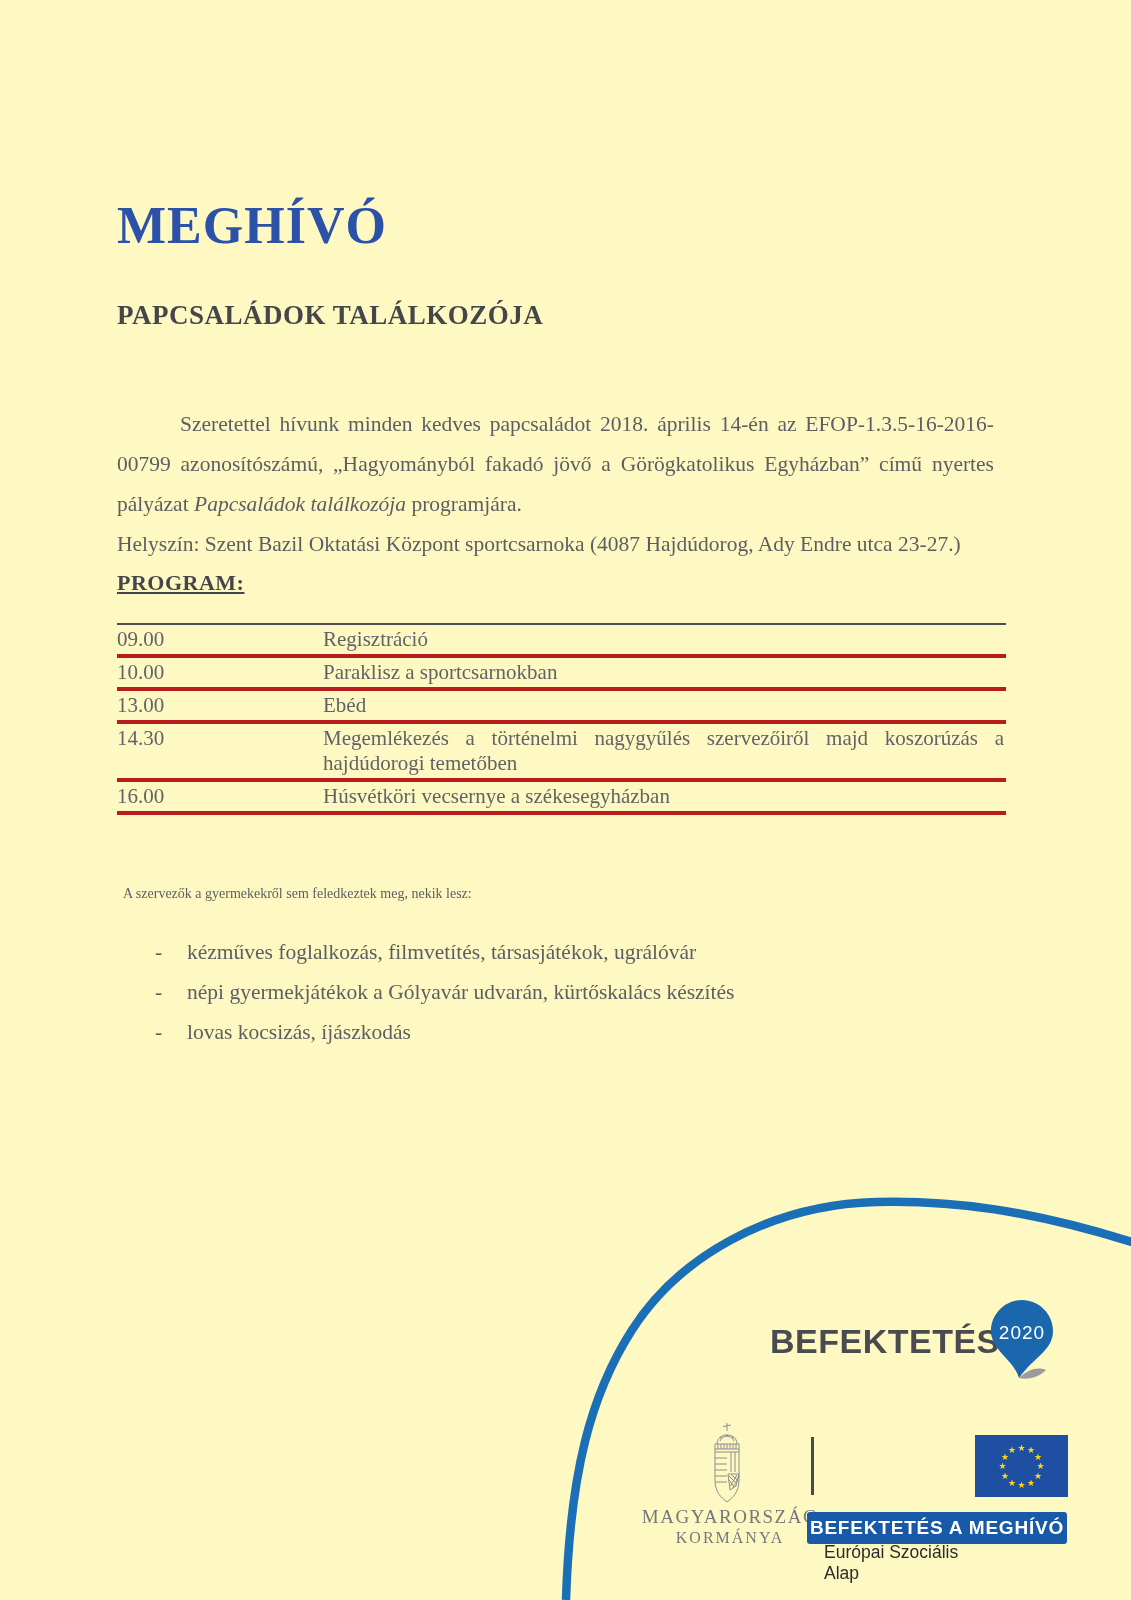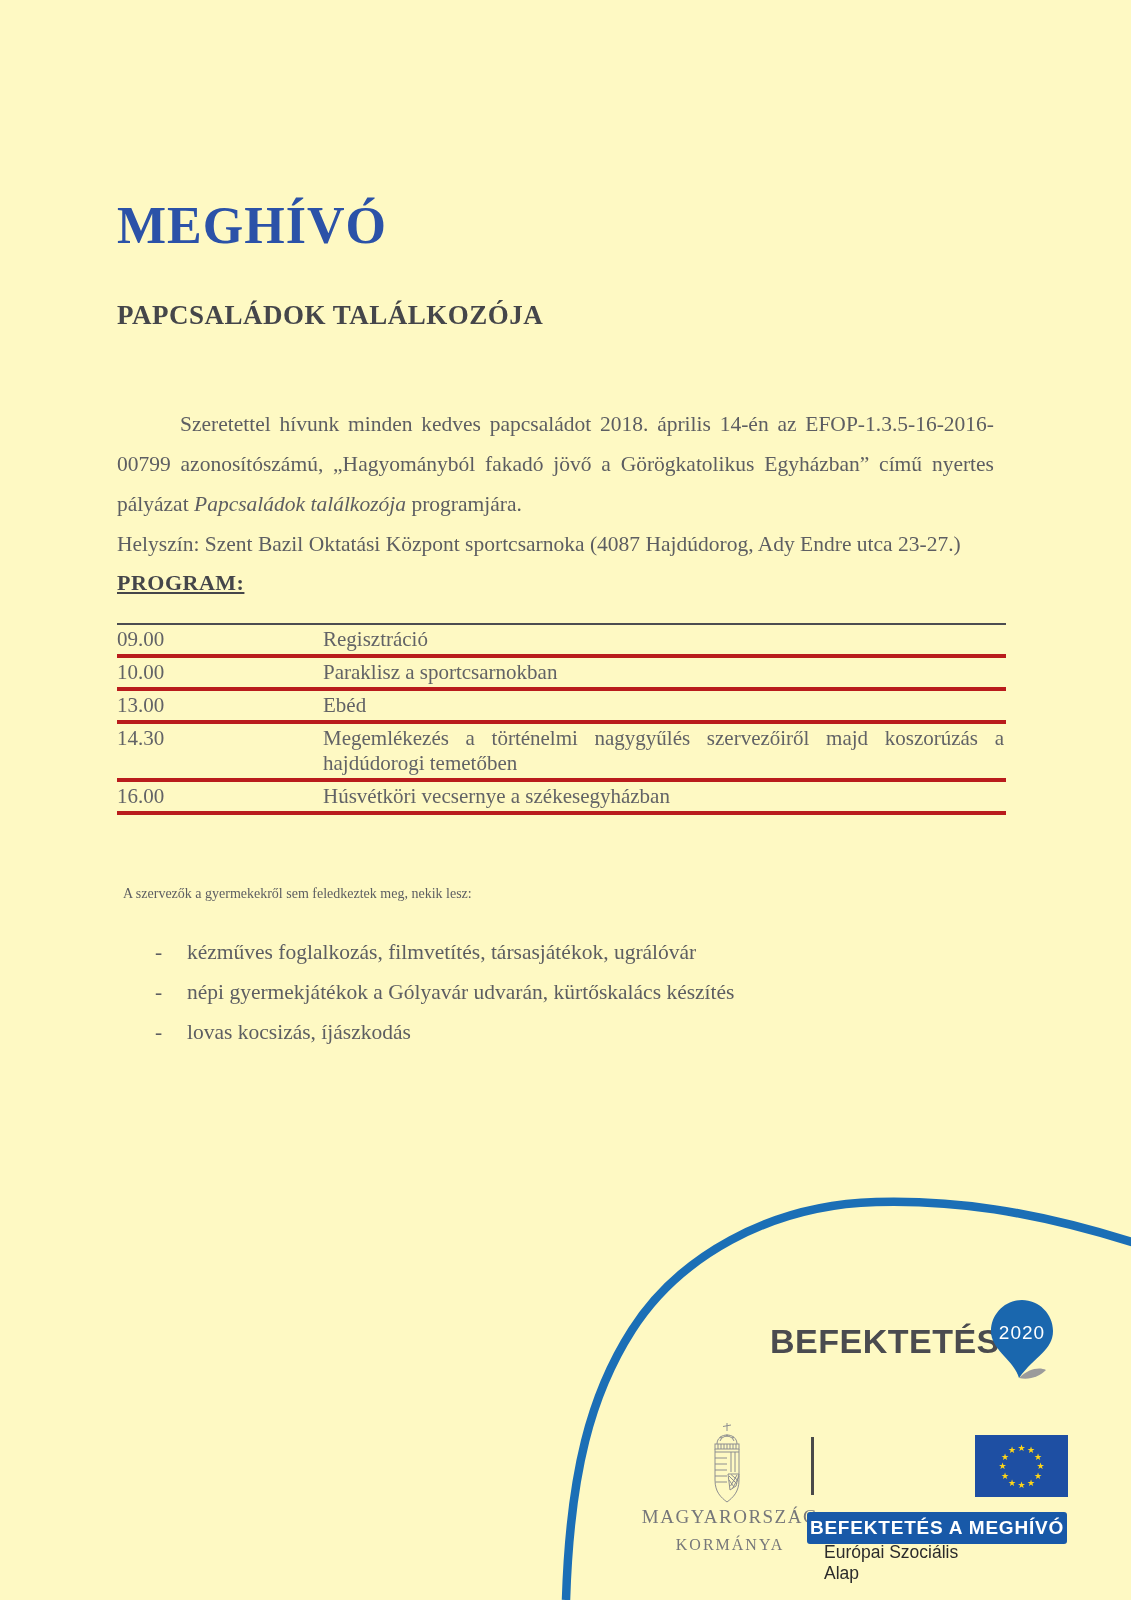--- a/index.html
+++ b/index.html
@@ -91,21 +91,21 @@
     font-size:19px;letter-spacing:1px;
   }
 
   .arms-svg{left:703px;top:1420px;width:48px;height:88px;}
   .gov-block{
     left:640px;top:1506px;width:180px;
     text-align:center;color:#76777a;
     font-family:"Liberation Serif", serif;
   }
   .gov-line1{font-size:19px;letter-spacing:1.5px;}
-  .gov-line2{font-size:16px;letter-spacing:2px;margin-top:8px;}
+  .gov-line2{font-size:16px;letter-spacing:2px;margin-top:1px;}
 
   .eu-separator{
     left:811px;top:1437px;width:2.5px;height:58px;
     background:#4a4a4a;
   }
   .eu-text{
     left:824px;top:1520px;width:140px;
     font-family:"Liberation Sans", sans-serif;
     font-size:17.5px;line-height:21.5px;
     color:#2b2b2b;

